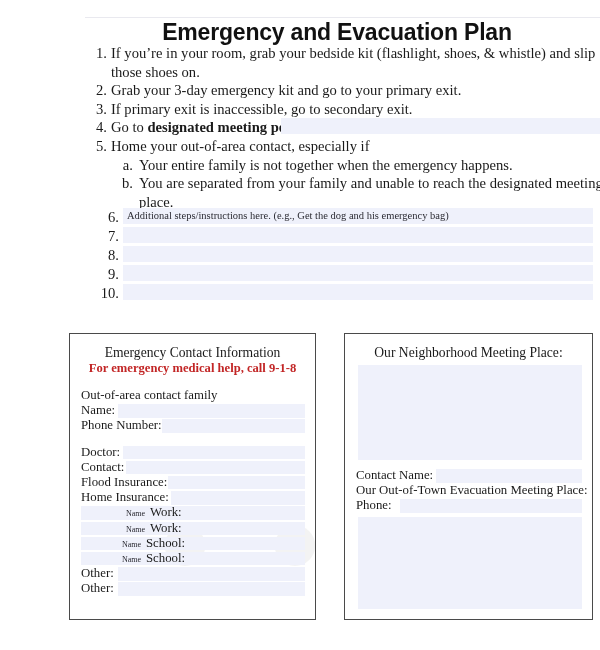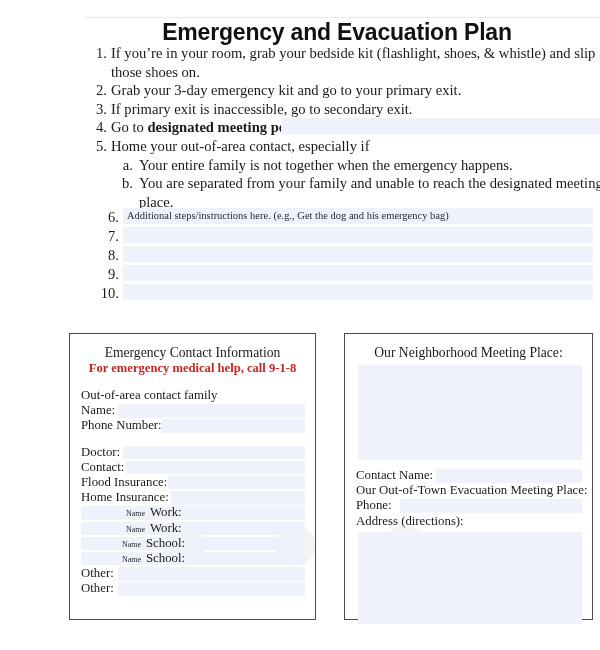--- a/index.html
+++ b/index.html
@@ -423,23 +423,20 @@
 
       <div class="frow plain">
         <span class="flabel">Our Out-of-Town Evacuation Meeting Place:</span>
       </div>
 
       <div class="frow">
         <span class="flabel">Phone:</span>
         <span class="ffill" style="left:55px;width:182px;"></span>
       </div>
 
-      <div class="frow plain">
-        <span class="flabel">Address (directions):</span>
-      </div>
 
       <div style="position:relative;height:96px;">
         <div class="bigbox" id="address-area" style="top:2px;"></div>
       </div>
 
     </div>
   </div>
 
 </div>
 

